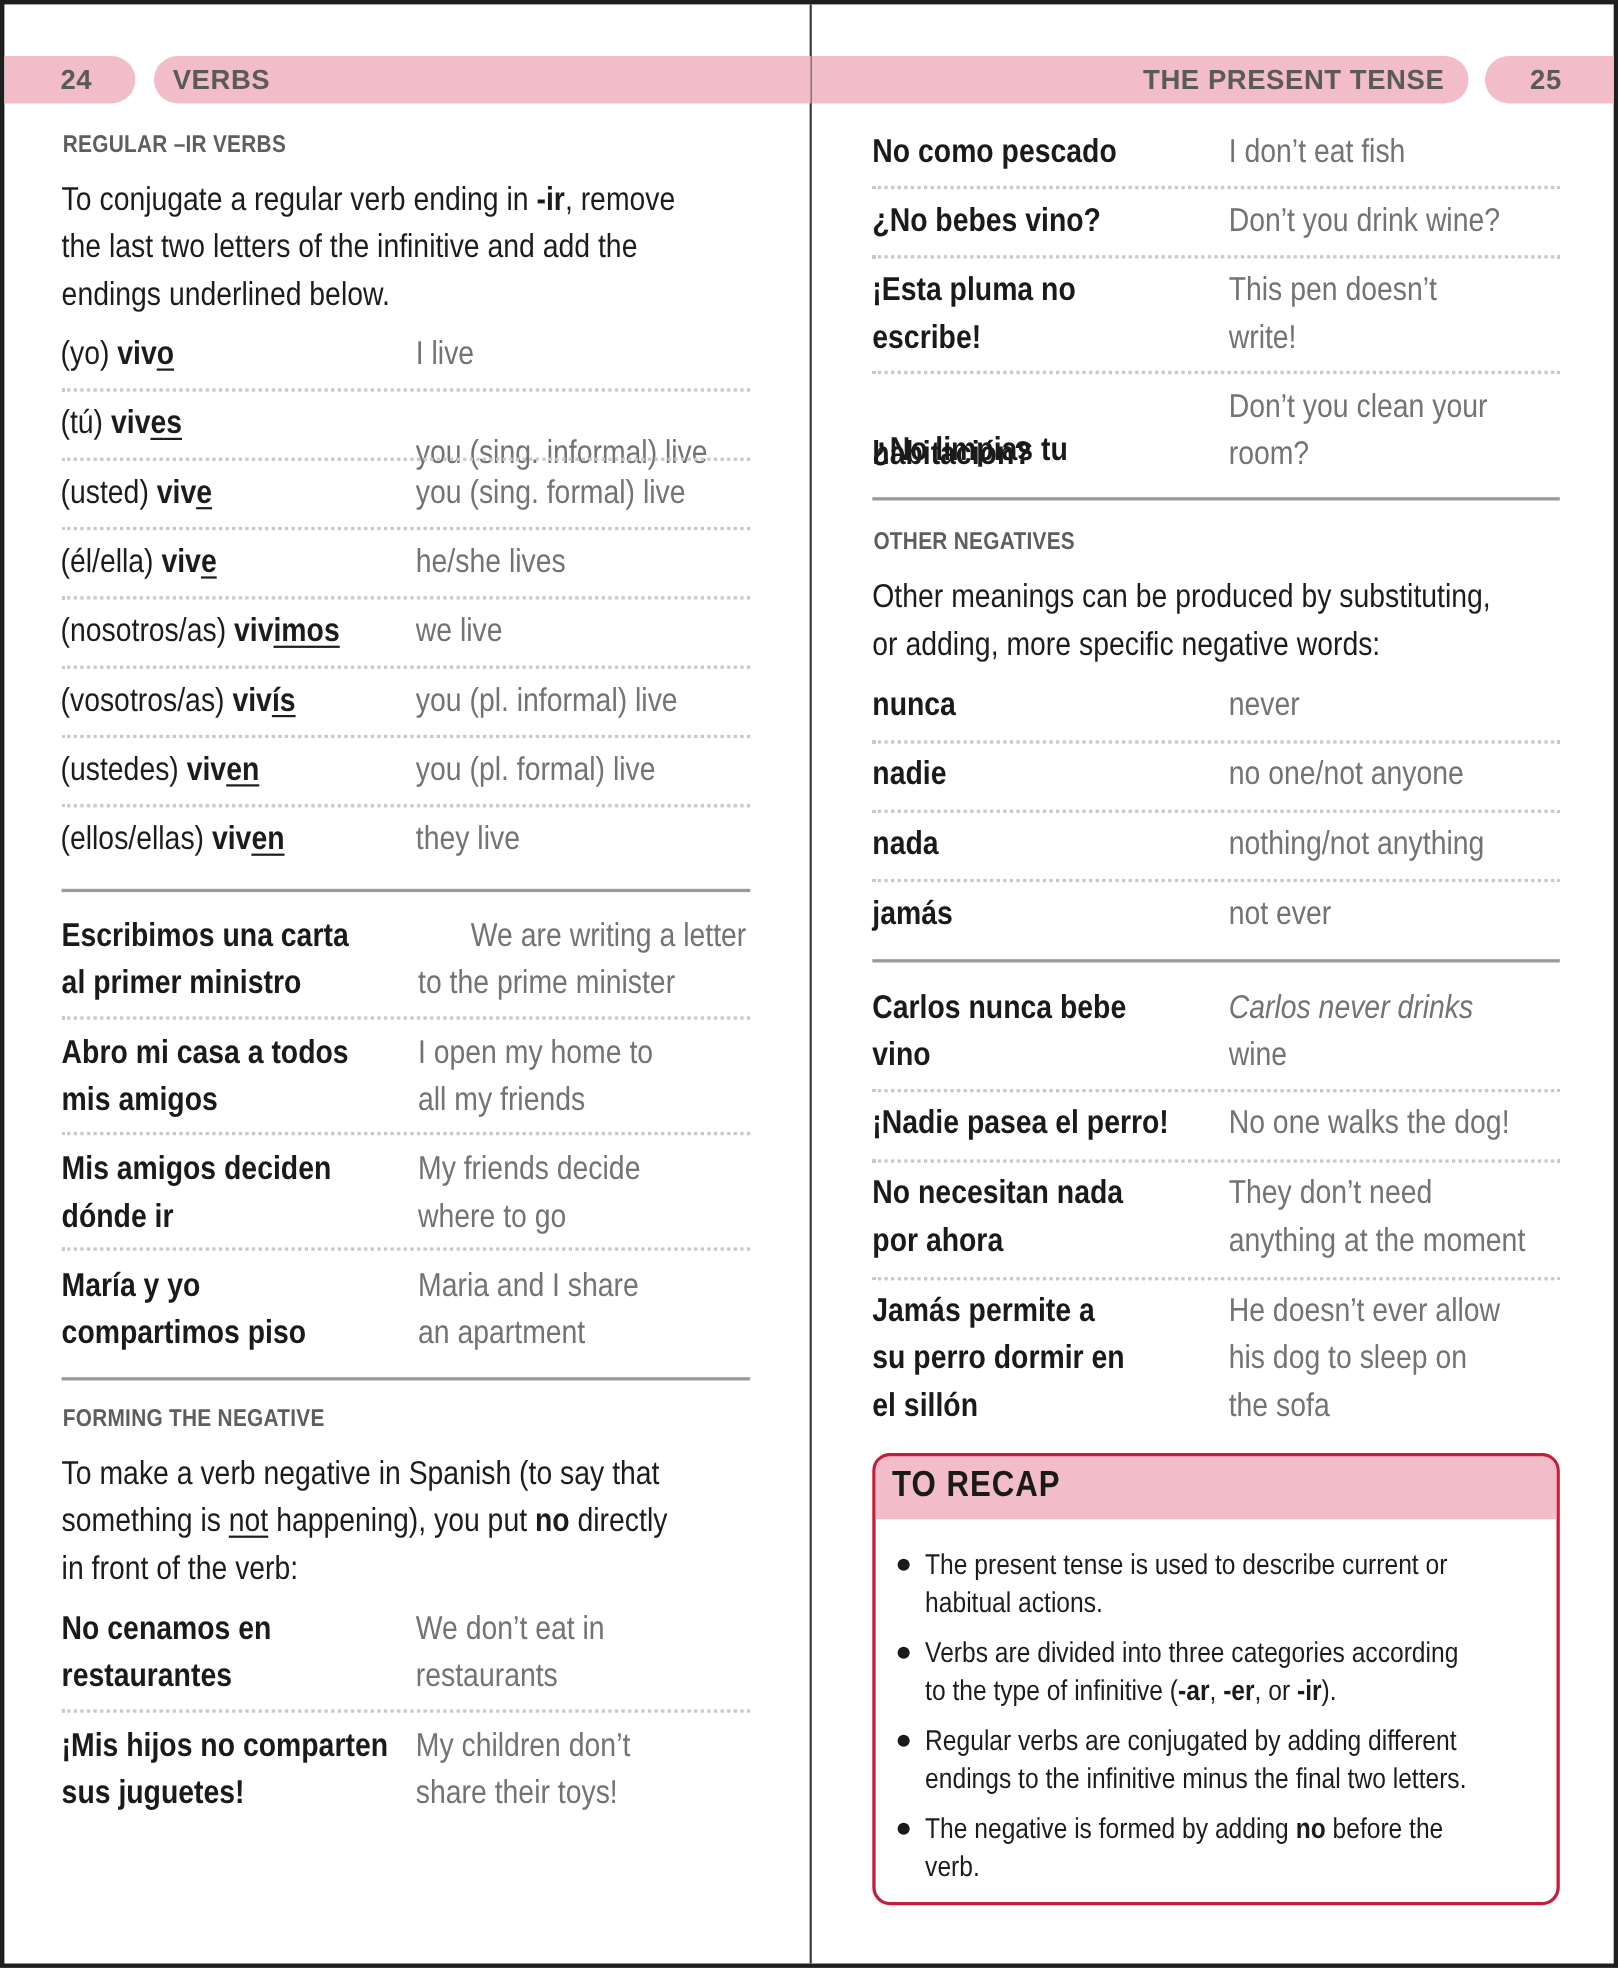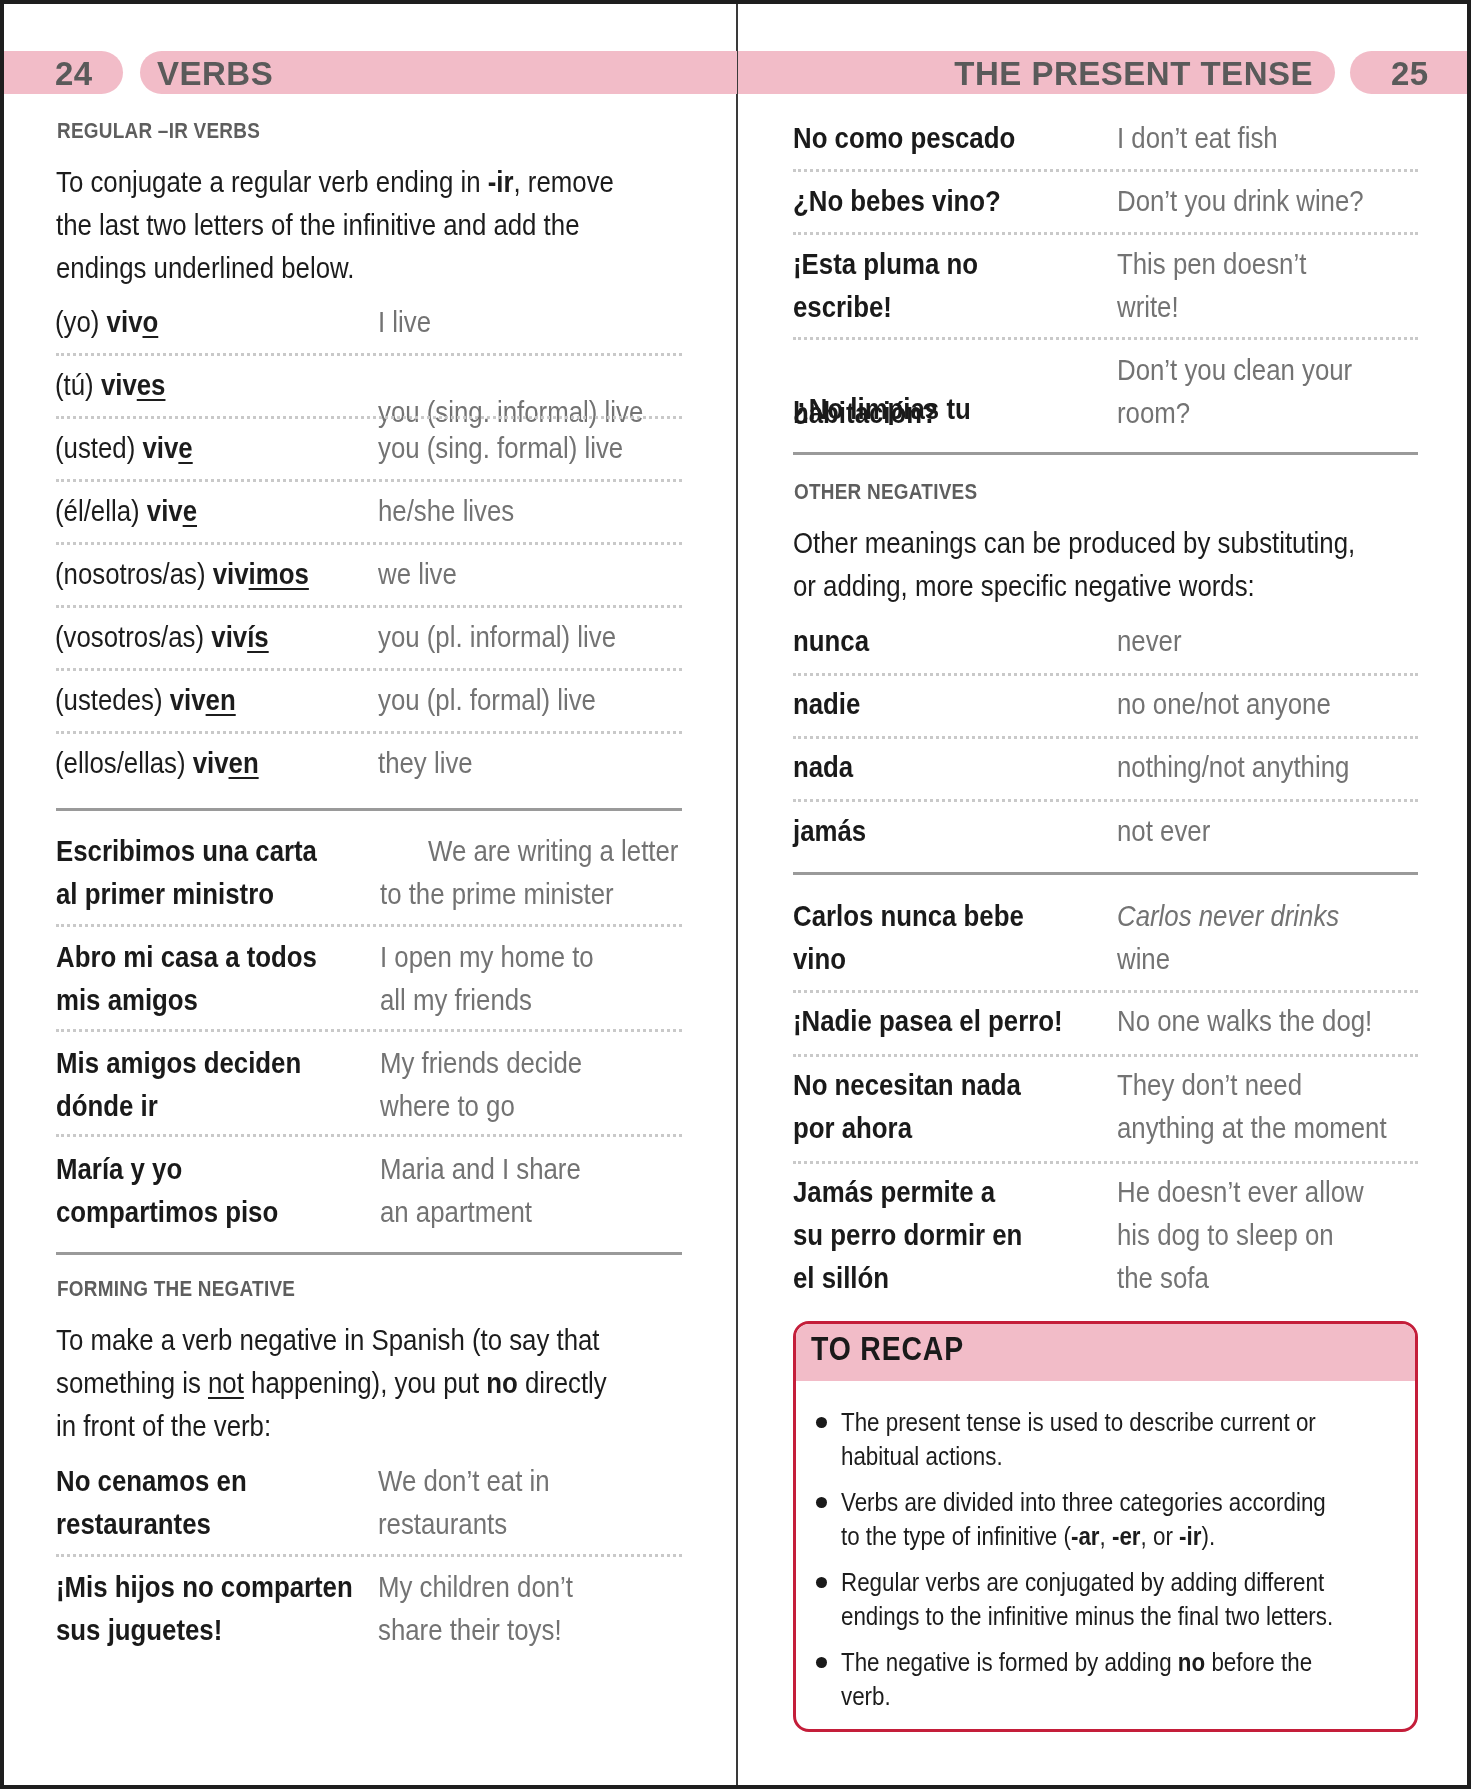--- a/index.html
+++ b/index.html
@@ -2,21 +2,21 @@
 <html><head>
 <meta charset="utf-8">
 <style>
   html, body { margin:0; padding:0; }
   body { width:1471px; height:1789px; background:#1e1e1e; position:relative; overflow:hidden;
          font-family:"Liberation Sans", "DejaVu Sans", sans-serif; color:#1c1c1c; }
   .sheet { position:absolute; left:4px; top:4px; width:1463px; height:1781px; background:#fff; }
   .spine { position:absolute; left:736px; top:4px; width:2px; height:1781px; background:#3a3a3a; }
   .band { position:absolute; top:51px; height:43px; background:#f2bcc8; }
   .band-text { position:absolute; top:0; height:43px; line-height:45px; font-weight:bold; color:#5a5a5a;
-               font-size:33px; letter-spacing:0.5px; white-space:nowrap; }
+               font-size:25px; letter-spacing:0.5px; white-space:nowrap; }
   .cond { display:inline-block; transform:scaleX(0.86); transform-origin:left center; white-space:nowrap; }
   .h2 { position:absolute; font-weight:bold; color:#5e5e5e; font-size:22px; letter-spacing:0.3px; white-space:nowrap; }
   .p { position:absolute; font-size:30px; line-height:43px; color:#1c1c1c; white-space:nowrap; }
   .cell { position:absolute; font-size:30px; line-height:43px; white-space:nowrap; }
   .es { font-weight:bold; color:#1a1a1a; }
   .en { color:#737373; }
   .reg { font-weight:normal; }
   .u { text-decoration:underline; text-decoration-thickness:1.5px; text-underline-offset:4px; }
   .dots { position:absolute; height:0; border-top:3px dotted #c9c9c9; }
   .rule { position:absolute; height:3px; background:#9a9a9a; }

